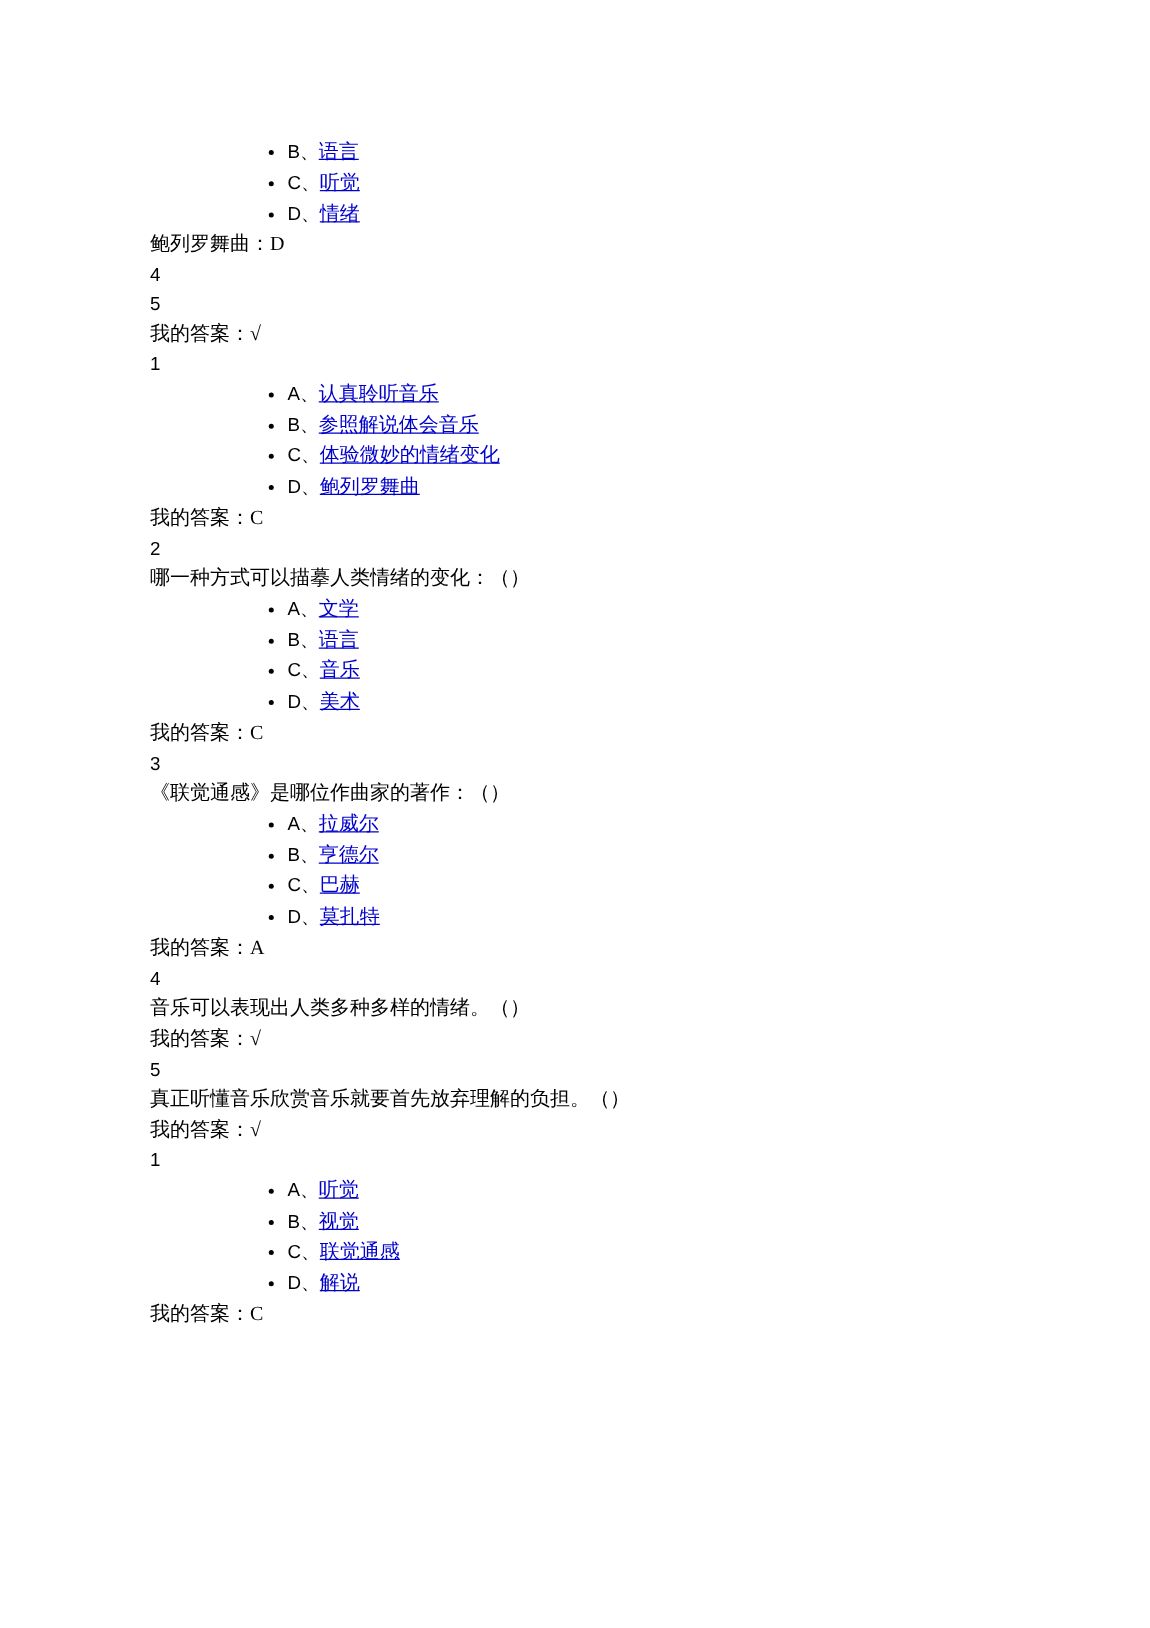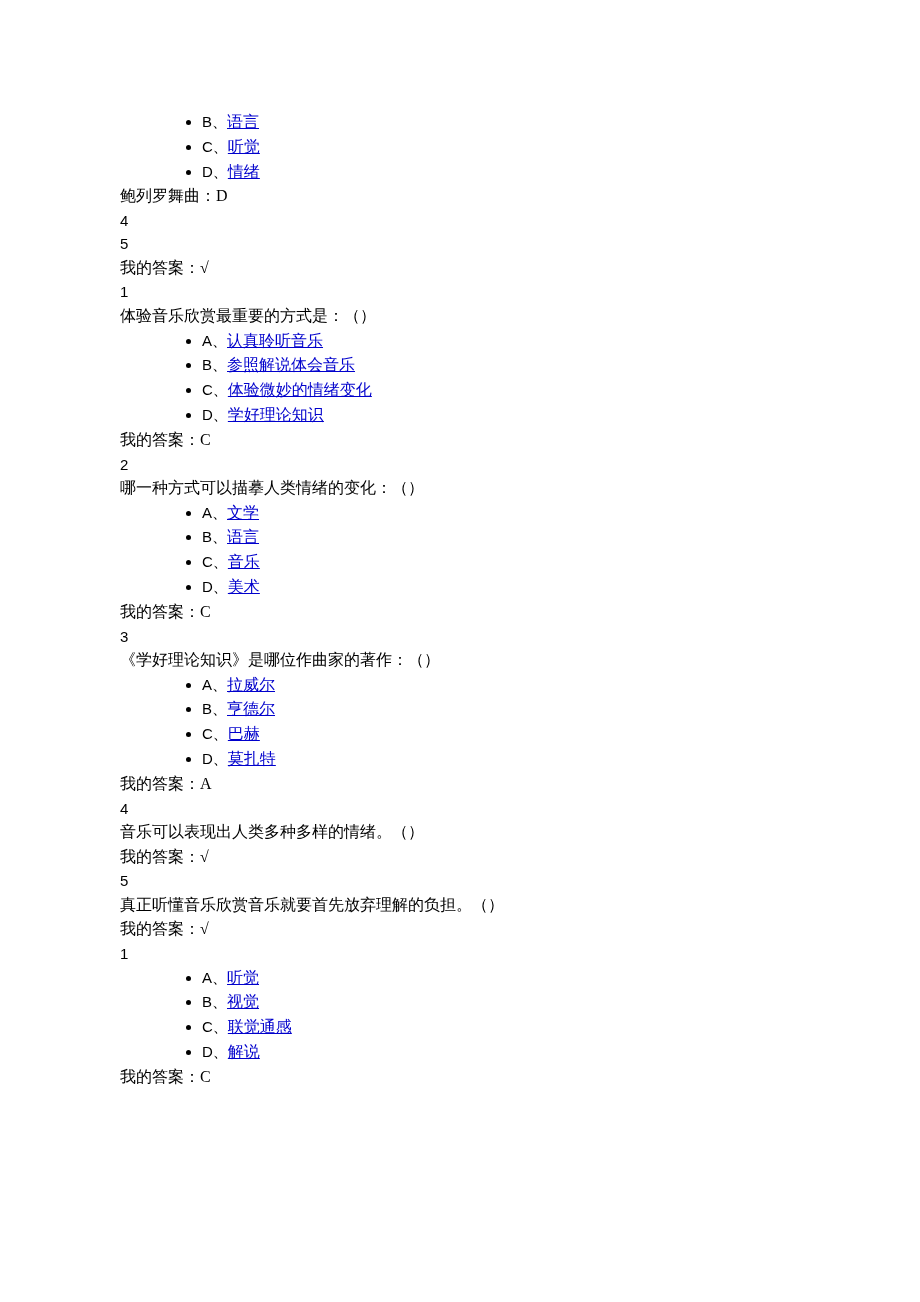--- a/index.html
+++ b/index.html
@@ -13,20 +13,21 @@
     padding: 110px 120px 60px 120px;
   }
   .content { }
   ul.opts {
     list-style: disc;
     padding-left: 82px;
     margin: 0;
   }
   ul.opts li {
     padding-left: 0;
+    margin-left: 28px;
   }
   .lbl {
     font-family: Arial, sans-serif;
     font-size: 15px;
   }
   a.link {
     color: #0000cc;
     text-decoration: underline;
   }
   .answer-line, .q-line, .num-line {
@@ -45,41 +46,40 @@
     <li><span class="lbl">D、</span><a href="#" class="link">情绪</a></li>
   </ul>
   <div class="answer-line">鲍列罗舞曲：D</div>
 
   <div class="num-line">4</div>
 
   <div class="num-line">5</div>
   <div class="answer-line">我的答案：√</div>
 
   <div class="num-line">1</div>
-  <div class="q-line">体验音乐欣赏最重要的方式是：（）</div>
   <ul class="opts">
     <li><span class="lbl">A、</span><a href="#" class="link">认真聆听音乐</a></li>
     <li><span class="lbl">B、</span><a href="#" class="link">参照解说体会音乐</a></li>
     <li><span class="lbl">C、</span><a href="#" class="link">体验微妙的情绪变化</a></li>
-    <li><span class="lbl">D、</span><a href="#" class="link">学好理论知识</a></li>
+    <li><span class="lbl">D、</span><a href="#" class="link">鲍列罗舞曲</a></li>
   </ul>
   <div class="answer-line">我的答案：C</div>
 
   <div class="num-line">2</div>
   <div class="q-line">哪一种方式可以描摹人类情绪的变化：（）</div>
   <ul class="opts">
     <li><span class="lbl">A、</span><a href="#" class="link">文学</a></li>
     <li><span class="lbl">B、</span><a href="#" class="link">语言</a></li>
     <li><span class="lbl">C、</span><a href="#" class="link">音乐</a></li>
     <li><span class="lbl">D、</span><a href="#" class="link">美术</a></li>
   </ul>
   <div class="answer-line">我的答案：C</div>
 
   <div class="num-line">3</div>
-  <div class="q-line">《学好理论知识》是哪位作曲家的著作：（）</div>
+  <div class="q-line">《联觉通感》是哪位作曲家的著作：（）</div>
   <ul class="opts">
     <li><span class="lbl">A、</span><a href="#" class="link">拉威尔</a></li>
     <li><span class="lbl">B、</span><a href="#" class="link">亨德尔</a></li>
     <li><span class="lbl">C、</span><a href="#" class="link">巴赫</a></li>
     <li><span class="lbl">D、</span><a href="#" class="link">莫扎特</a></li>
   </ul>
   <div class="answer-line">我的答案：A</div>
 
   <div class="num-line">4</div>
   <div class="q-line">音乐可以表现出人类多种多样的情绪。（）</div>

